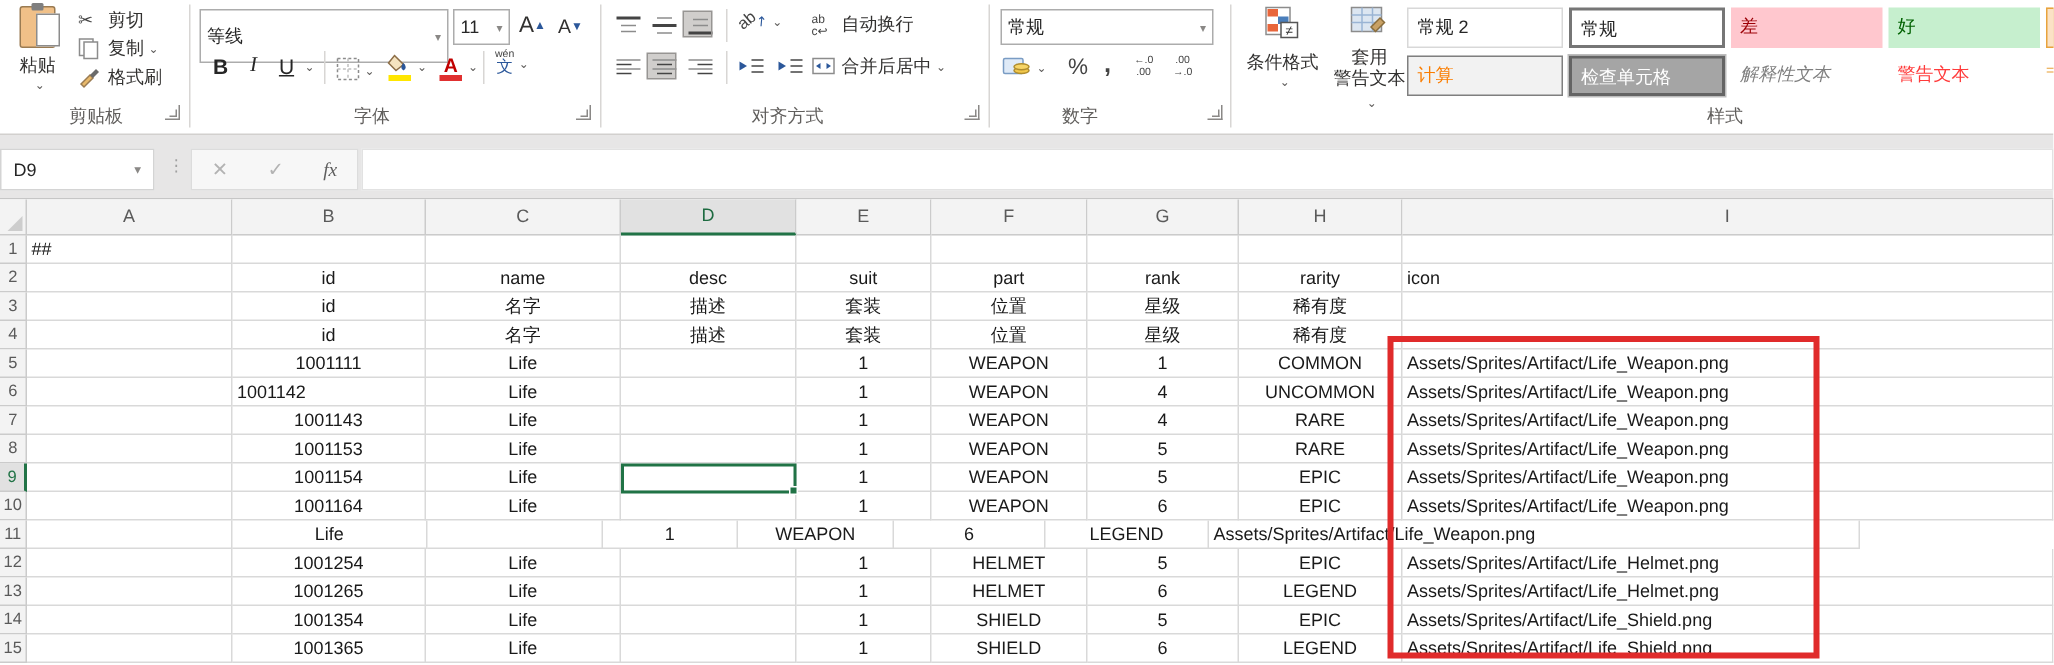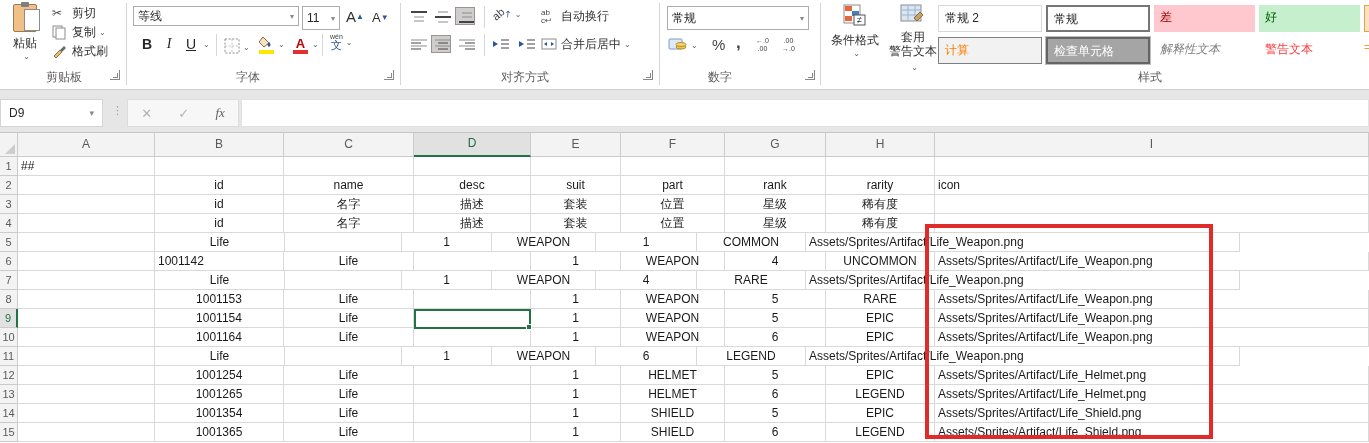--- a/index.html
+++ b/index.html
@@ -100,21 +100,21 @@
       <span class="icon16"><svg width="15" height="15">
             <path d="M2 12 L8 6 L10 8 L4 14 Z" fill="#e8b96b" stroke="#9a7b52"></path>
             <path d="M8 6 L12 2 L14 4 L10 8 Z" fill="#6b6b6b"></path>
           </svg></span>
       <span>格式刷</span>
     </div>
     <div class="grp-label" style="left:14px;width:100px;">剪贴板</div>
     <div class="launcher" style="left:110px;"></div>
     <div class="vsep" style="left:126px;"></div>
 
-    <div class="combo" style="left:133px;top:6px;width:166px;height:20px;">
+    <div class="combo" style="left:133px;top:6px;width:166px;height:36px;">
       <span>等线</span>
         <span class="chev">▾</span>
     </div>
     <div class="combo" style="left:302px;top:6px;width:38px;height:24px;">
       <span>11</span>
         <span class="chev">▾</span>
     </div>
     <div class="rbtn" style="left:346px;top:8px;font-size:15px;">A<span style="color:#2b579a;font-size:8px;vertical-align:top;">▲</span></div>
     <div class="rbtn" style="left:372px;top:10px;font-size:13px;">A<span style="color:#2b579a;font-size:8px;vertical-align:top;">▼</span></div>
 
@@ -392,20 +392,21 @@
           <div class="cell" style="width: 117px; text-align: center;">描述</div>
           <div class="cell" style="width: 90px; text-align: center;">套装</div>
           <div class="cell" style="width: 104px; text-align: center;">位置</div>
           <div class="cell" style="width: 101px; text-align: center;">星级</div>
           <div class="cell" style="width: 109px; text-align: center;">稀有度</div>
           <div class="cell" style="width: 434px; text-align: left;"></div>
         </div>
         <div class="g-row">
           <div class="row-hdr">5</div>
           <div class="cell" style="width: 137px; text-align: left;"></div>
+          <div class="cell" style="width: 129px; text-align: center;">1001111</div>
           <div class="cell" style="width: 130px; text-align: center;">Life</div>
           <div class="cell" style="width: 117px; text-align: center;"></div>
           <div class="cell" style="width: 90px; text-align: center;">1</div>
           <div class="cell" style="width: 104px; text-align: center;">WEAPON</div>
           <div class="cell" style="width: 101px; text-align: center;">1</div>
           <div class="cell" style="width: 109px; text-align: center;">COMMON</div>
           <div class="cell" style="width: 434px; text-align: left;">Assets/Sprites/Artifact/Life_Weapon.png</div>
         </div>
         <div class="g-row">
           <div class="row-hdr">6</div>
@@ -415,20 +416,21 @@
           <div class="cell" style="width: 117px; text-align: center;"></div>
           <div class="cell" style="width: 90px; text-align: center;">1</div>
           <div class="cell" style="width: 104px; text-align: center;">WEAPON</div>
           <div class="cell" style="width: 101px; text-align: center;">4</div>
           <div class="cell" style="width: 109px; text-align: center;">UNCOMMON</div>
           <div class="cell" style="width: 434px; text-align: left;">Assets/Sprites/Artifact/Life_Weapon.png</div>
         </div>
         <div class="g-row">
           <div class="row-hdr">7</div>
           <div class="cell" style="width: 137px; text-align: left;"></div>
+          <div class="cell" style="width: 129px; text-align: center;">1001143</div>
           <div class="cell" style="width: 130px; text-align: center;">Life</div>
           <div class="cell" style="width: 117px; text-align: center;"></div>
           <div class="cell" style="width: 90px; text-align: center;">1</div>
           <div class="cell" style="width: 104px; text-align: center;">WEAPON</div>
           <div class="cell" style="width: 101px; text-align: center;">4</div>
           <div class="cell" style="width: 109px; text-align: center;">RARE</div>
           <div class="cell" style="width: 434px; text-align: left;">Assets/Sprites/Artifact/Life_Weapon.png</div>
         </div>
         <div class="g-row">
           <div class="row-hdr">8</div>

